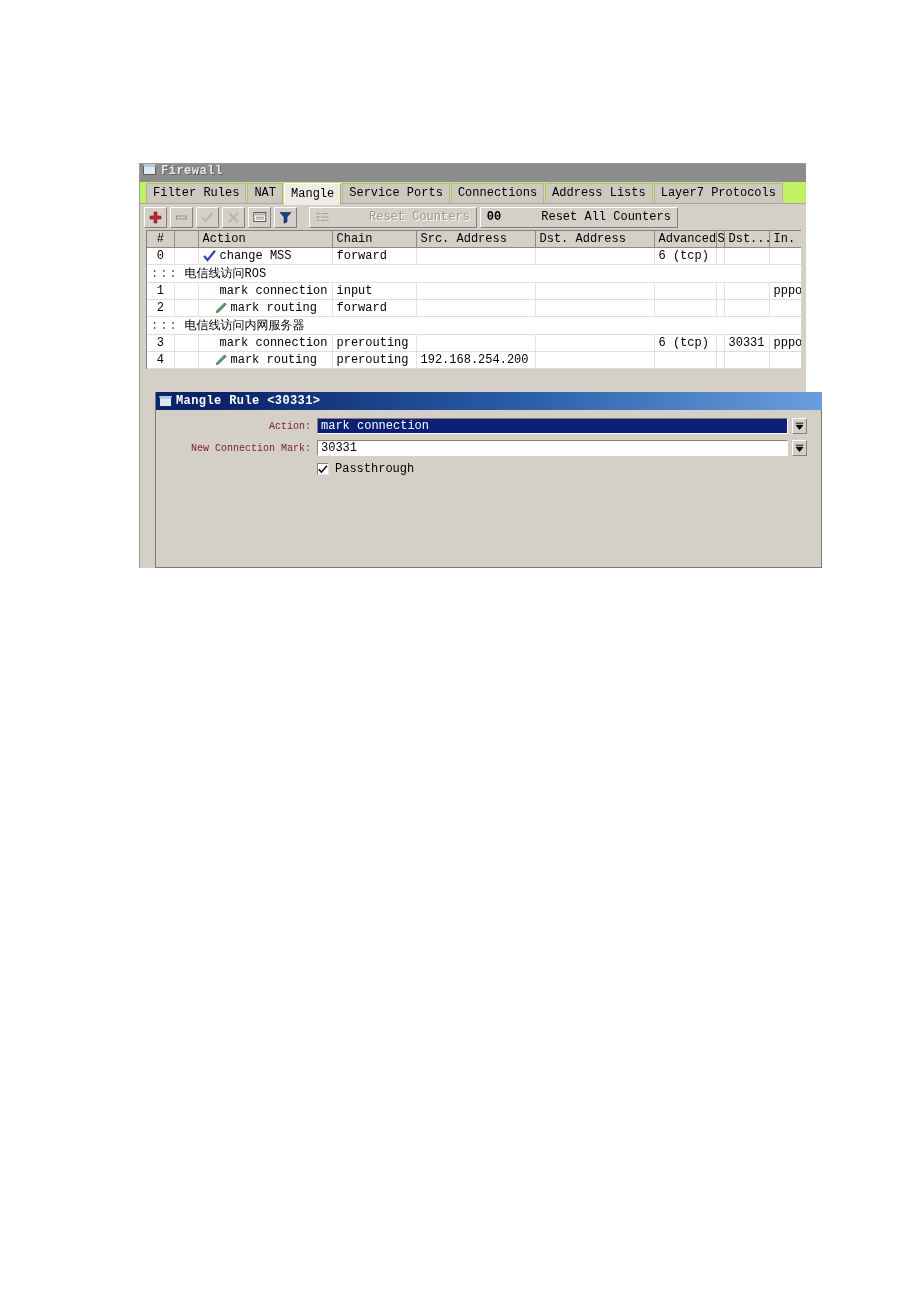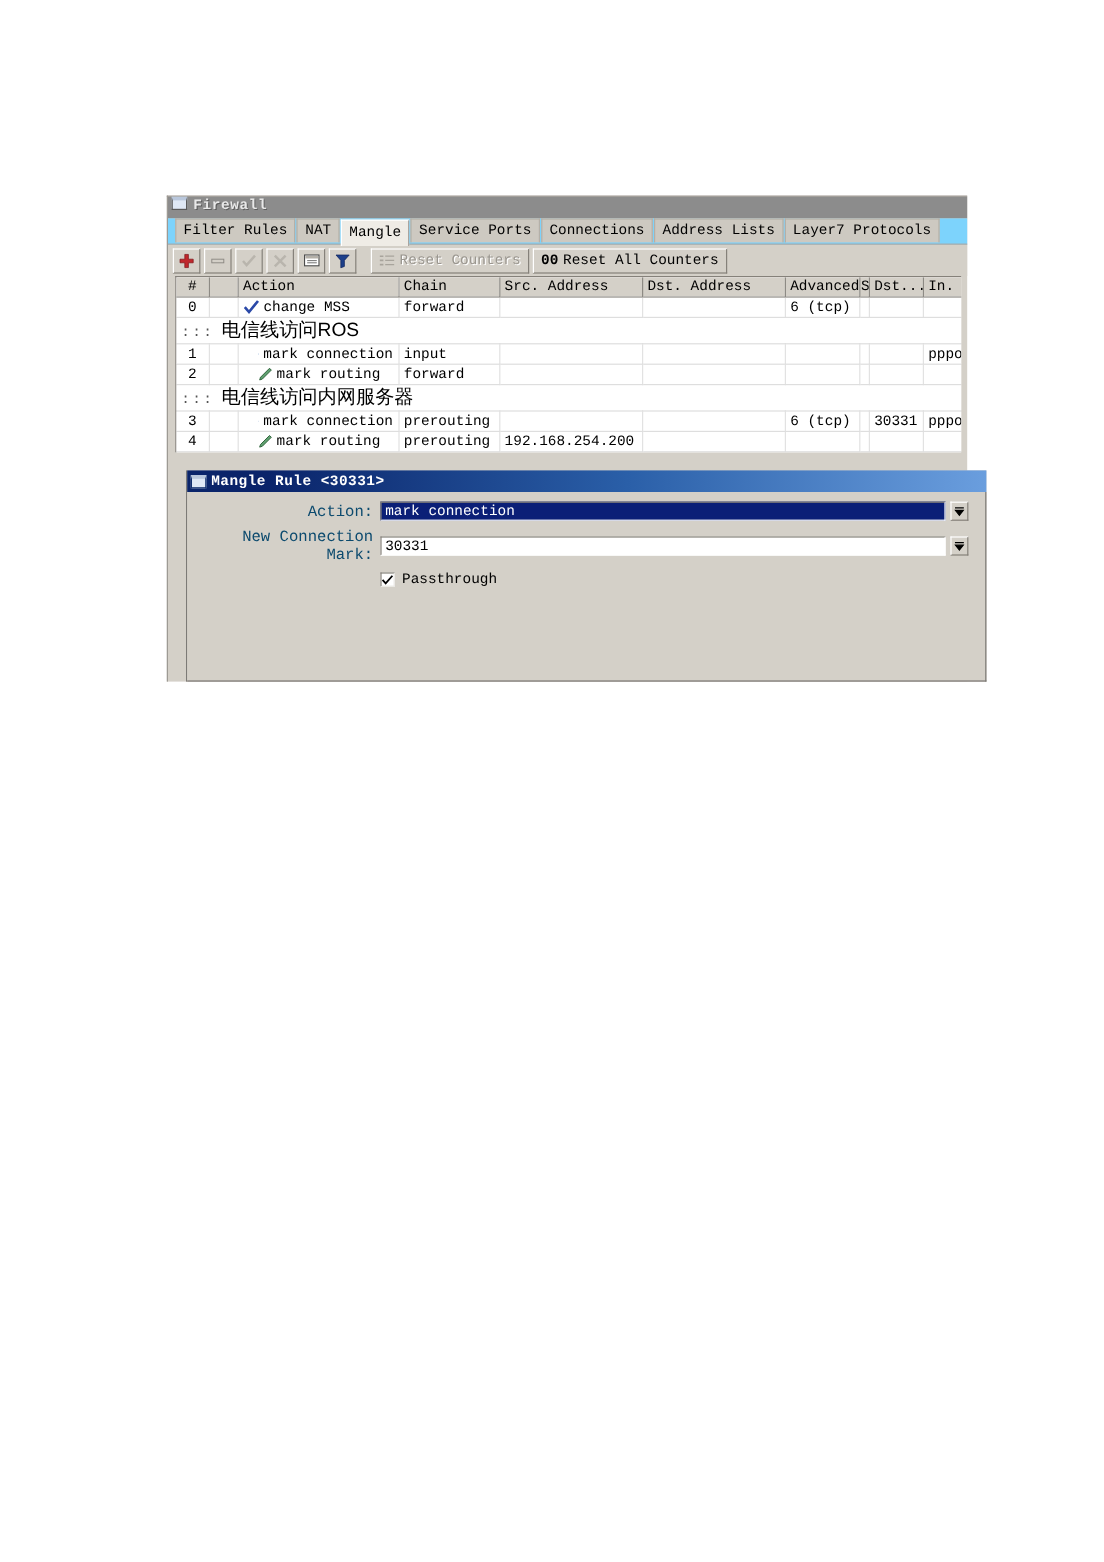--- a/index.html
+++ b/index.html
@@ -25,21 +25,21 @@
     border:1px solid #5a5a5a;border-top:3px solid #b9c7dc;
     margin-right:5px;box-sizing:border-box;
   }
   .titlebar .tb-text{
     font-size:12px;color:#e8e8e8;font-weight:bold;letter-spacing:0.5px;
     font-family:"Liberation Mono","DejaVu Sans Mono",monospace;
     text-shadow:1px 1px 0 #5f5f5f;
   }
   
   .tabstrip{
-    height:22px;background:#7dd3fc;display:flex;align-items:flex-start;
+    height:22px;background:#bef264;display:flex;align-items:center;
     padding-left:6px;box-sizing:border-box;
     border-bottom:1px solid #a9a5a0;
   }
   .tab{
     font-size:12px;color:#000;padding:2px 6px 3px 6px;
     background:#cdc9c1;margin-right:1px;
     border:1px solid #b4b0a8;border-bottom:none;
     line-height:14px;white-space:nowrap;
     font-family:"Liberation Mono","DejaVu Sans Mono",monospace;
   }
@@ -57,21 +57,21 @@
     width:23px;height:21px;background:#d4d0c8;
     border:1px solid #ffffff;border-right-color:#85817a;border-bottom-color:#85817a;
     display:flex;align-items:center;justify-content:center;box-sizing:border-box;
     position:relative;
   }
   .tbtn svg{display:block;}
   .tb-wide{
     height:21px;background:#d4d0c8;
     border:1px solid #ffffff;border-right-color:#85817a;border-bottom-color:#85817a;
     display:flex;align-items:center;box-sizing:border-box;padding:0 6px;
-    font-size:12px;white-space:nowrap;
+    font-size:12px;white-space:nowrap;gap:36px;
   }
   .tb-wide.disabled{color:#9a968f;text-shadow:1px 1px 0 #ffffff;}
   .tb-wide .cnt{font-weight:bold;margin-right:4px;}
   .tb-sep{width:6px;}
   
   .tablewrap{
     background:#ffffff;border-top:1px solid #85817a;border-left:1px solid #85817a;
     margin:0 0 0 6px;width:655px;box-sizing:border-box;overflow:hidden;
   }
   table.grid{border-collapse:collapse;table-layout:fixed;width:700px;font-size:12px;}
@@ -87,21 +87,21 @@
     border-right:1px solid #e2e2e2;border-bottom:1px solid #dedede;
     background:#ffffff;white-space:nowrap;overflow:hidden;
     font-family:"Liberation Mono","DejaVu Sans Mono",monospace;font-size:12px;
   }
   td.c-num{text-align:center;padding:0;}
   td.c-act{padding-left:2px;}
   td.comment{
     border-right:none;color:#000;padding-left:8px;
   }
   .colon-dots{letter-spacing:2px;color:#555;margin-right:6px;}
-  .cn{font-family:Liberation Sans, sans-serif;font-size:16px;}
+  .cn{font-family:Liberation Mono, monospace;font-size:12px;}
   .act-cell{display:flex;align-items:center;gap:4px;}
   
   #mangle-dialog{
     position:absolute;left:139px;top:392px;width:667px;height:176px;
     background:#d4d0c8;box-sizing:border-box;
     border-left:1px solid #7c7a76;
     margin-left:16px;
   }
   .dlg-title{
     height:18px;
@@ -124,22 +124,22 @@
   }
   .dlg-tabs{
     height:21px;display:flex;align-items:flex-end;padding-left:6px;
     box-sizing:border-box;border-bottom:1px solid #a9a5a0;background:#d4d0c8;
   }
   .form{
     padding:8px 14px 0 0;
   }
   .frow{display:flex;align-items:center;margin-bottom:6px;}
   .flabel{
-    width:155px;text-align:right;font-size:13px;padding-right:6px;
-    font-family:"Liberation Mono","DejaVu Sans Mono",monospace;color:#0c4a6e;
+    width:155px;text-align:right;font-size:10px;padding-right:6px;
+    font-family:"Liberation Mono","DejaVu Sans Mono",monospace;color:#7f1d1d;
   }
   .fctrl{flex:1;display:flex;align-items:center;}
   .finput{
     flex:1;height:16px;background:#ffffff;box-sizing:border-box;
     border:1px solid #85817a;border-right-color:#ffffff;border-bottom-color:#ffffff;
     font-size:12px;line-height:14px;padding:0 3px;color:#000;
     font-family:"Liberation Mono","DejaVu Sans Mono",monospace;
     overflow:hidden;white-space:nowrap;
   }
   .finput.selected{background:#0b1f77;color:#ffffff;}

